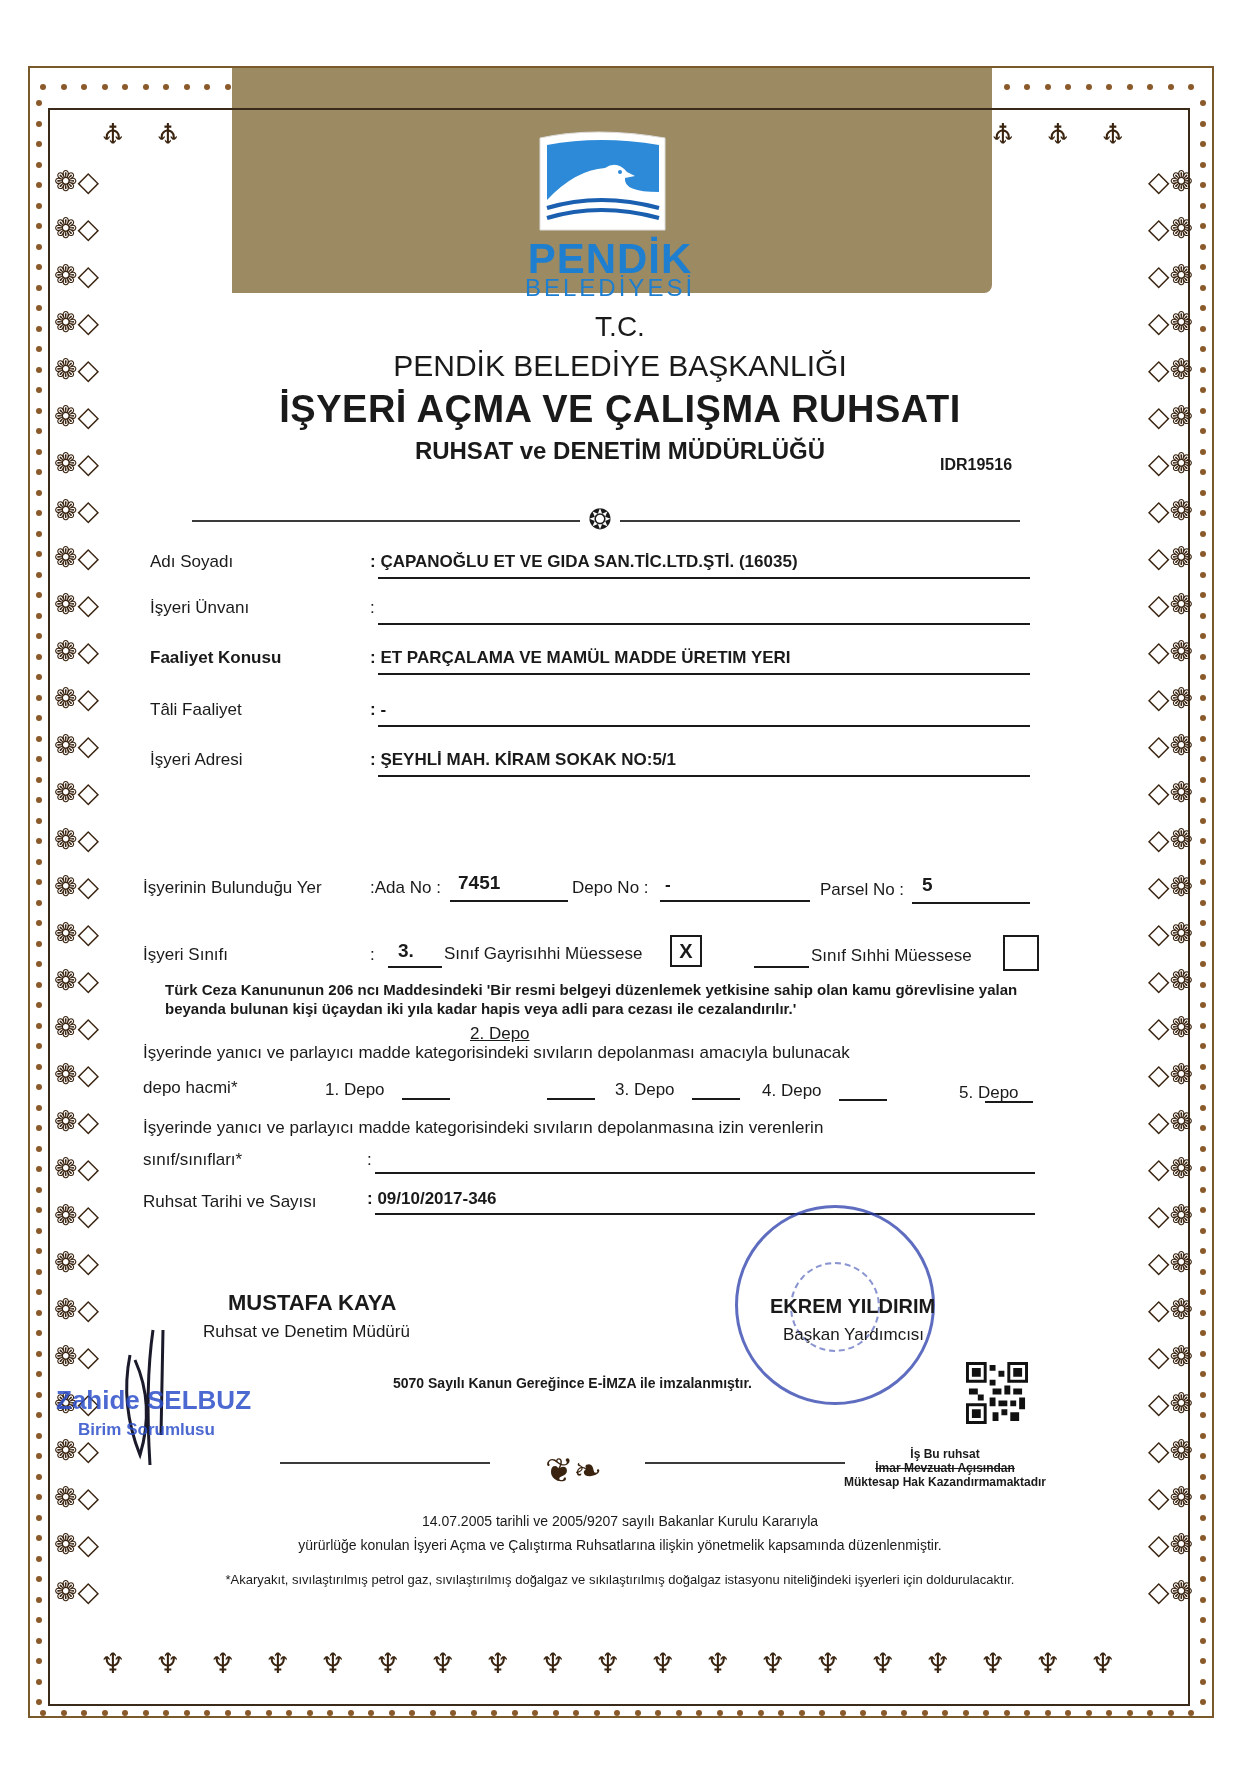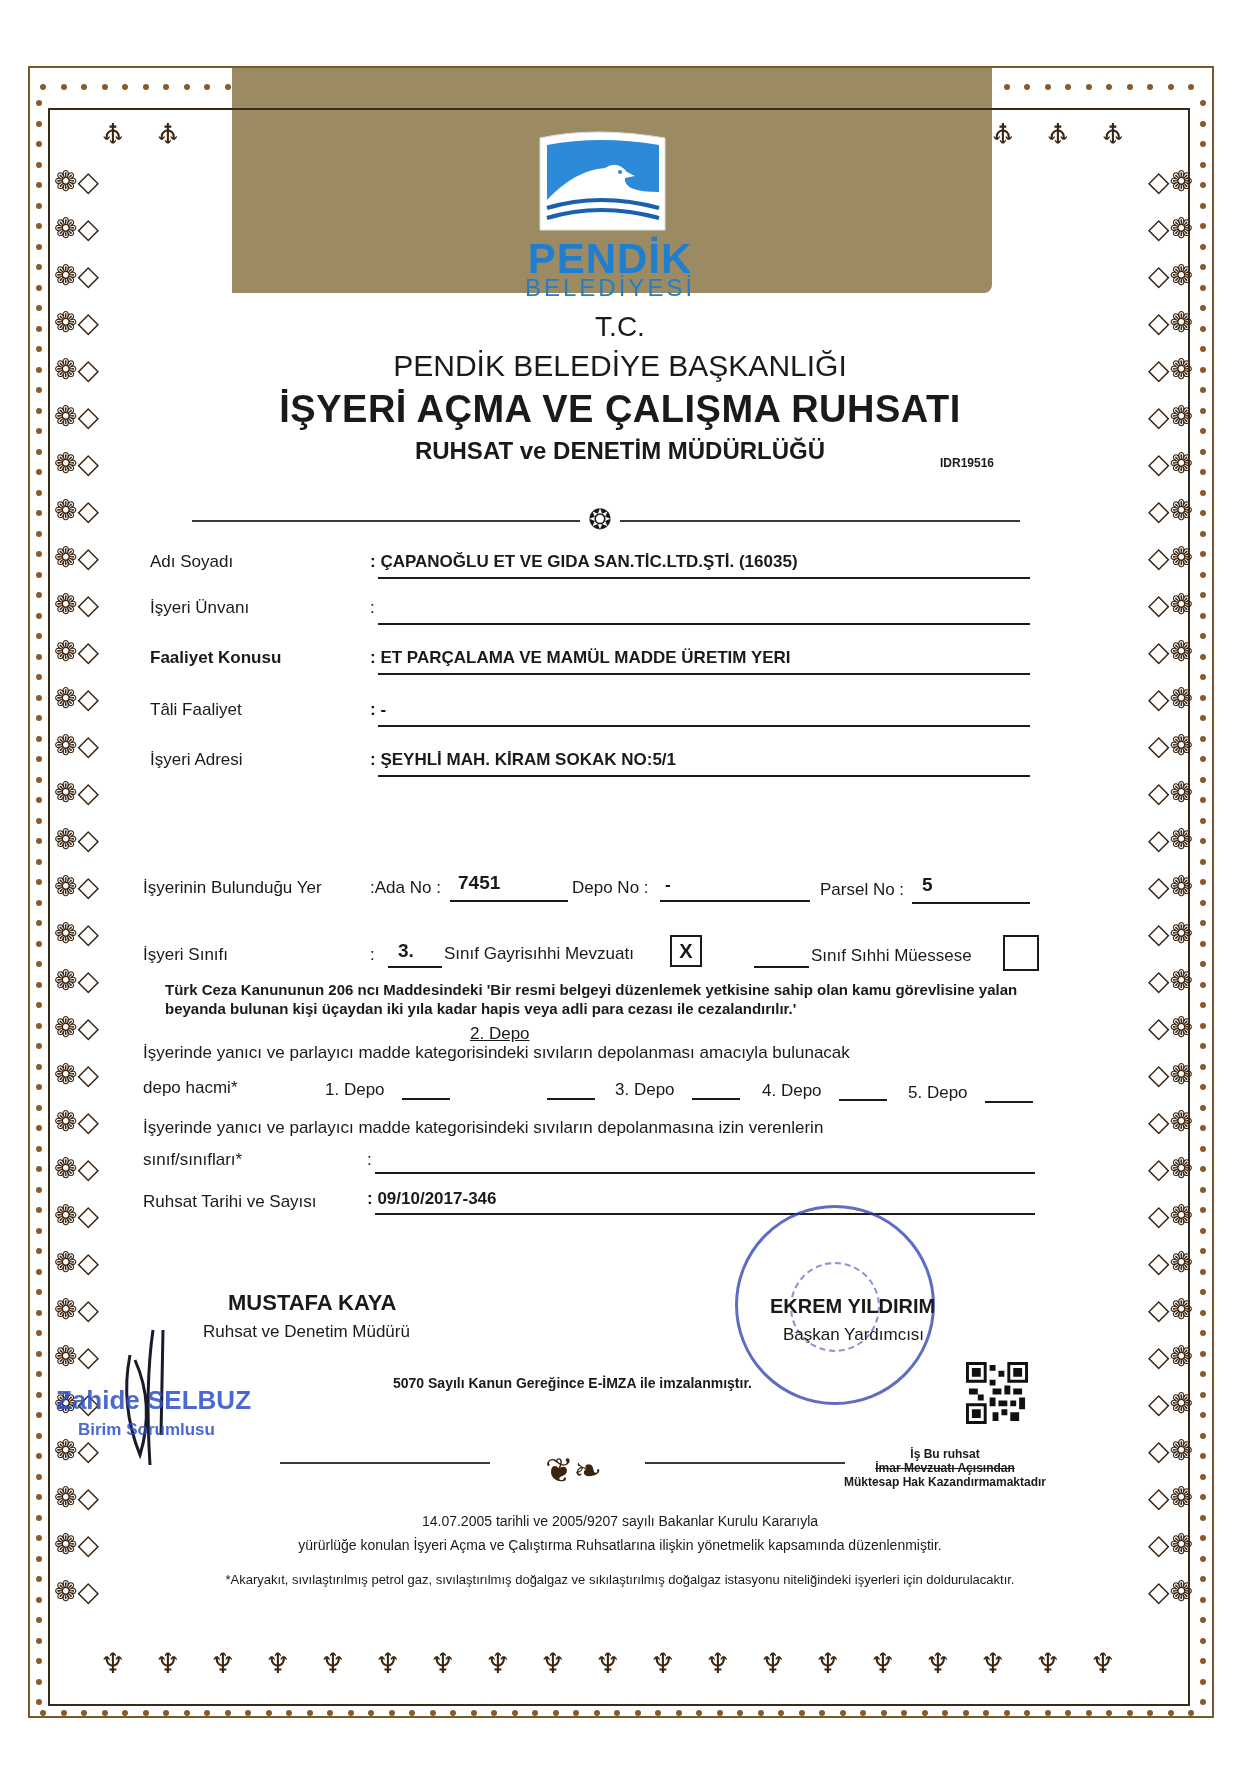--- a/index.html
+++ b/index.html
@@ -25,21 +25,21 @@
   .logo-word { position:absolute; left:525px; top:235px; width:170px; text-align:center; color:#1e7fd0;
                font-weight:bold; font-size:42px; letter-spacing:1px; }
   .logo-sub { position:absolute; left:525px; top:274px; width:170px; text-align:center; color:#1e7fd0;
               font-size:24px; letter-spacing:3px; }
 
   .center { position:absolute; left:0; width:1240px; text-align:center; }
   .tc { top:311px; font-size:28px; }
   .mun { top:349px; font-size:30px; }
   .title { top:388px; font-size:38px; font-weight:bold; letter-spacing:0.5px; }
   .dept { top:437px; font-size:24px; font-weight:bold; }
-  .docid { position:absolute; left:940px; top:456px; font-size:12px; font-weight:bold; }
+  .docid { position:absolute; left:940px; top:456px; font-size:16px; font-weight:bold; }
 
   .divider { position:absolute; left:192px; top:520px; width:828px; height:2px; background:#3a3a3a; }
   .divider-emblem { position:absolute; left:580px; top:500px; width:40px; height:40px; background:#fff;
                     text-align:center; font-size:28px; line-height:40px; }
 
   .label { position:absolute; font-size:17px; }
   .colon-val { position:absolute; font-size:17px; }
   .val { font-weight:bold; }
   .uline { position:absolute; height:2px; background:#1a1a1a; }
 
@@ -442,39 +442,39 @@
 <div class="label val" style="left:665px;top:875px;">-</div>
 <div class="uline" style="left:660px;top:900px;width:150px;"></div>
 <div class="label" style="left:820px;top:880px;">Parsel No :</div>
 <div class="label val" style="left:922px;top:874px;font-size:19px;">5</div>
 <div class="uline" style="left:912px;top:902px;width:118px;"></div>
 
 <div class="label" style="left:143px;top:945px;">İşyeri Sınıfı</div>
 <div class="label" style="left:370px;top:945px;">:</div>
 <div class="label val" style="left:398px;top:940px;font-size:19px;">3.</div>
 <div class="uline" style="left:388px;top:966px;width:54px;"></div>
-<div class="label" style="left:444px;top:944px;">Sınıf Gayrisıhhi Mevzuatı</div>
+<div class="label" style="left:444px;top:944px;">Sınıf Gayrisıhhi Müessese</div>
 <div class="checkbox" style="left:670px;top:935px;">X</div>
 <div class="uline" style="left:754px;top:966px;width:55px;"></div>
 <div class="label" style="left:811px;top:946px;">Sınıf Sıhhi Müessese</div>
 <div class="checkbox" style="left:1003px;top:935px;width:36px;height:36px;"></div>
 
 <div class="notice">Türk Ceza Kanununun 206 ncı Maddesindeki 'Bir resmi belgeyi düzenlemek yetkisine sahip olan kamu görevlisine yalan beyanda bulunan kişi üçaydan iki yıla kadar hapis veya adli para cezası ile cezalandırılır.'</div>
 
 <div class="label" style="left:143px;top:1043px;">İşyerinde yanıcı ve parlayıcı madde kategorisindeki sıvıların depolanması amacıyla bulunacak</div>
 <div class="label" style="left:143px;top:1078px;">depo hacmi*</div>
 <div class="label" style="left:325px;top:1080px;">1. Depo</div>
 <div class="uline" style="left:402px;top:1098px;width:48px;"></div>
 <div class="label" style="left:470px;top:1024px;text-decoration:underline;">2. Depo</div>
 <div class="uline" style="left:547px;top:1098px;width:48px;"></div>
 <div class="label" style="left:615px;top:1080px;">3. Depo</div>
 <div class="uline" style="left:692px;top:1098px;width:48px;"></div>
 <div class="label" style="left:762px;top:1081px;">4. Depo</div>
 <div class="uline" style="left:839px;top:1099px;width:48px;"></div>
-<div class="label" style="left:908px;top:1083px;">5. Depo</div>
+<div class="label" style="left:959px;top:1083px;">5. Depo</div>
 <div class="uline" style="left:985px;top:1101px;width:48px;"></div>
 
 <div class="label" style="left:143px;top:1118px;">İşyerinde yanıcı ve parlayıcı madde kategorisindeki sıvıların depolanmasına izin verenlerin</div>
 <div class="label" style="left:143px;top:1150px;">sınıf/sınıfları*</div>
 <div class="label" style="left:367px;top:1150px;">:</div>
 <div class="uline" style="left:375px;top:1172px;width:660px;"></div>
 
 <div class="label" style="left:143px;top:1192px;">Ruhsat Tarihi ve Sayısı</div>
 <div class="label val" style="left:367px;top:1189px;">: 09/10/2017-346</div>
 <div class="uline" style="left:375px;top:1213px;width:660px;"></div>

